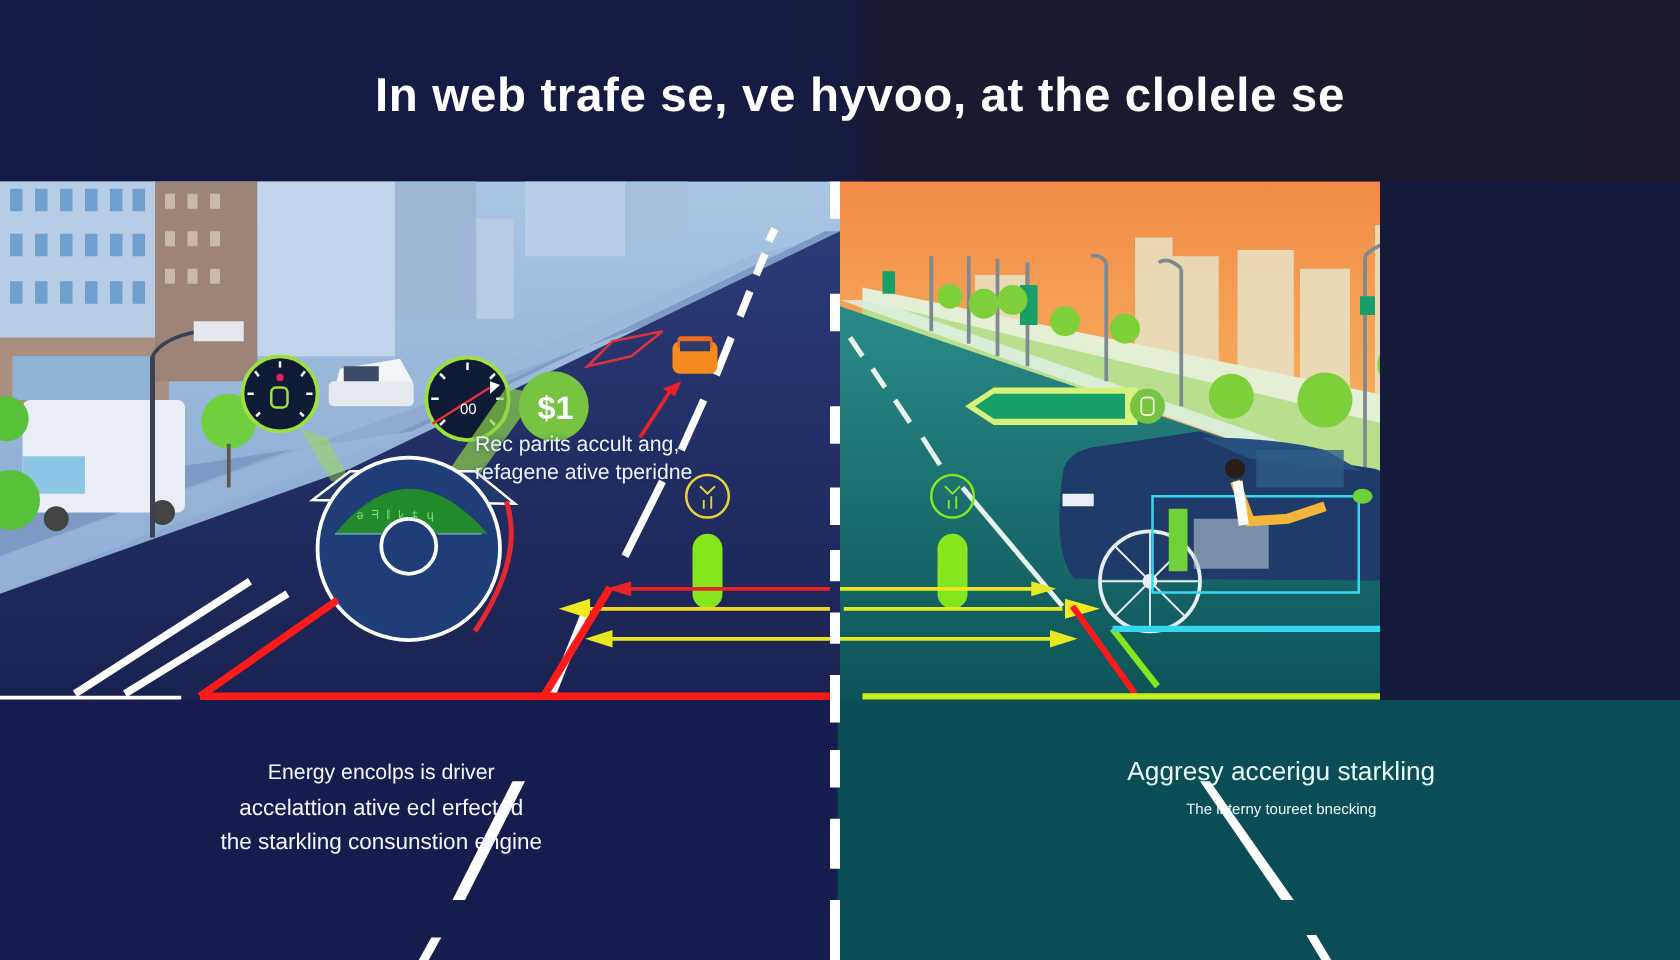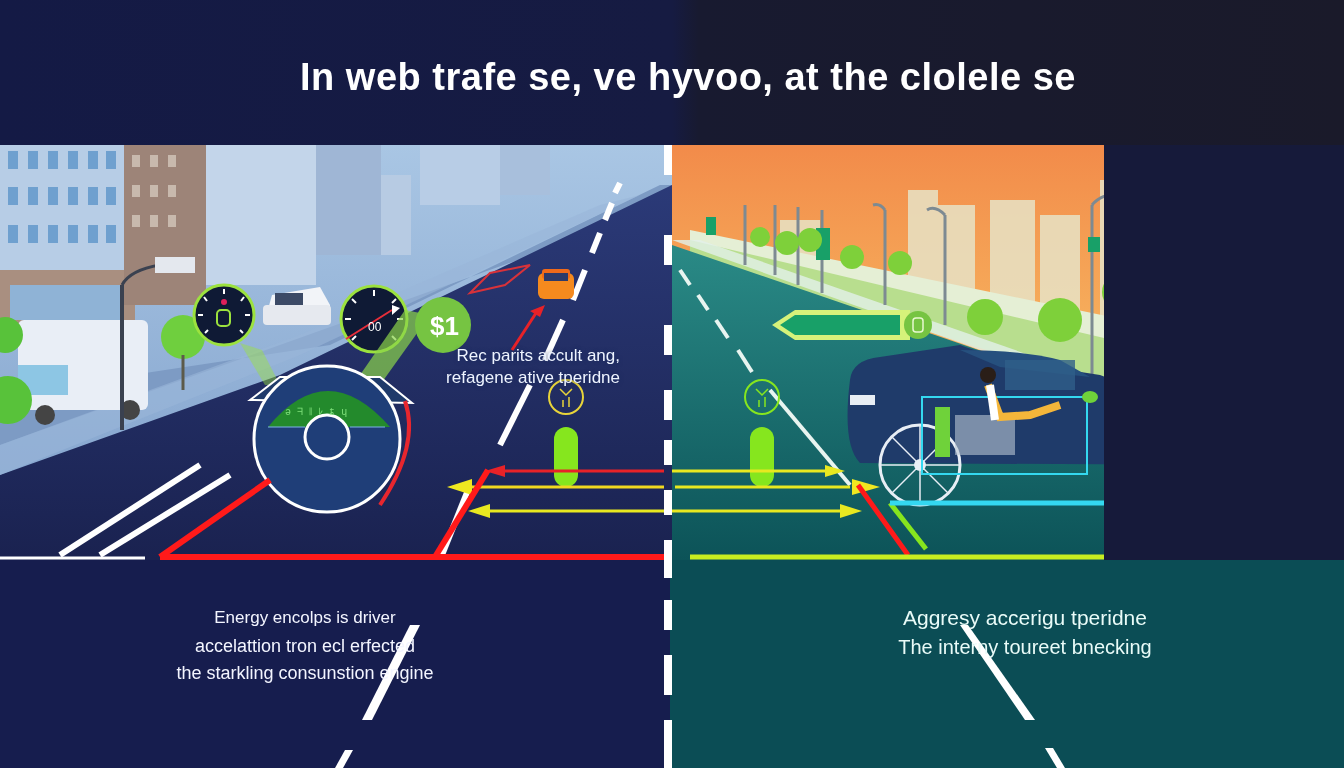--- a/index.html
+++ b/index.html
@@ -7,32 +7,32 @@
   body { position:relative; font-family:"Liberation Sans", "DejaVu Sans", sans-serif; }
 
   .header { position:absolute; left:0; top:0; width:1344px; height:145px;
     background:linear-gradient(90deg,#141a45 0%,#161b42 50%,#181a30 52%,#1a1a2a 100%); }
   .title { position:absolute; left:0; top:56px; width:1344px; text-align:center;
     color:#ffffff; font-size:38px; font-weight:bold; letter-spacing:0.5px;padding-left:32px; }
 
   .scene { position:absolute; left:0; top:145px; width:1104px; height:415px; overflow:hidden; }
   .scene svg { position:absolute; left:0; top:0; }
 
-  .overlay-caption { position:absolute; left:380px; top:200px; width:240px; text-align:right;
+  .overlay-caption { position:absolute; left:380px; top:200px; width:240px; text-align:left;
     color:#eef4ff; font-size:17px; line-height:22px; text-shadow:0 0 4px rgba(20,40,90,0.6); }
 
   .bottom-left { position:absolute; left:0; top:560px; width:670px; height:208px; background:#161d4e; }
   .bottom-right { position:absolute; left:670px; top:560px; width:674px; height:208px; background:#0b4d55; }
 
   .left-text { position:absolute; left:140px; top:603px; width:330px; text-align:center; color:#f3f5ff; }
   .left-text .h { font-size:17px; line-height:30px; }
   .left-text .s { font-size:18px; line-height:27px; }
   .right-text { position:absolute; left:860px; top:603px; width:330px; text-align:center; color:#e9fbf8; }
   .right-text .h { font-size:21px; line-height:30px; }
-  .right-text .s { font-size:20px; line-height:28px; }
+  .right-text .s { font-size:12px; line-height:28px; }
 
   .bottom-lines { position:absolute; left:0; top:560px; }
 </style>
 </head>
 <body>
 
 <div class="header">
   <div class="title">In web trafe se, ve hyvoo, at the clolele se</div>
 </div>
 
@@ -379,20 +379,20 @@
     <rect x="664" y="160" width="8" height="48"></rect>
   </g>
   <polygon points="410,65 420,65 372,160 362,160" fill="#ffffff"></polygon>
   <polygon points="345,190 353,190 343,208 335,208" fill="#ffffff"></polygon>
   <polygon points="960,65 968,65 1035,160 1025,160" fill="#ffffff"></polygon>
   <polygon points="1045,188 1053,188 1065,208 1057,208" fill="#ffffff"></polygon>
 </svg>
 
 <div class="left-text">
   <div class="h">Energy encolps is driver</div>
-  <div class="s">accelattion tron ecl erfected</div>
+  <div class="s">accelattion ative ecl erfected</div>
   <div class="s">the starkling consunstion engine</div>
 </div>
 
 <div class="right-text">
-  <div class="h">Aggresy accerigu tperidne</div>
+  <div class="h">Aggresy accerigu starkling</div>
   <div class="s">The interny toureet bnecking</div>
 </div>
 
 </body></html>

